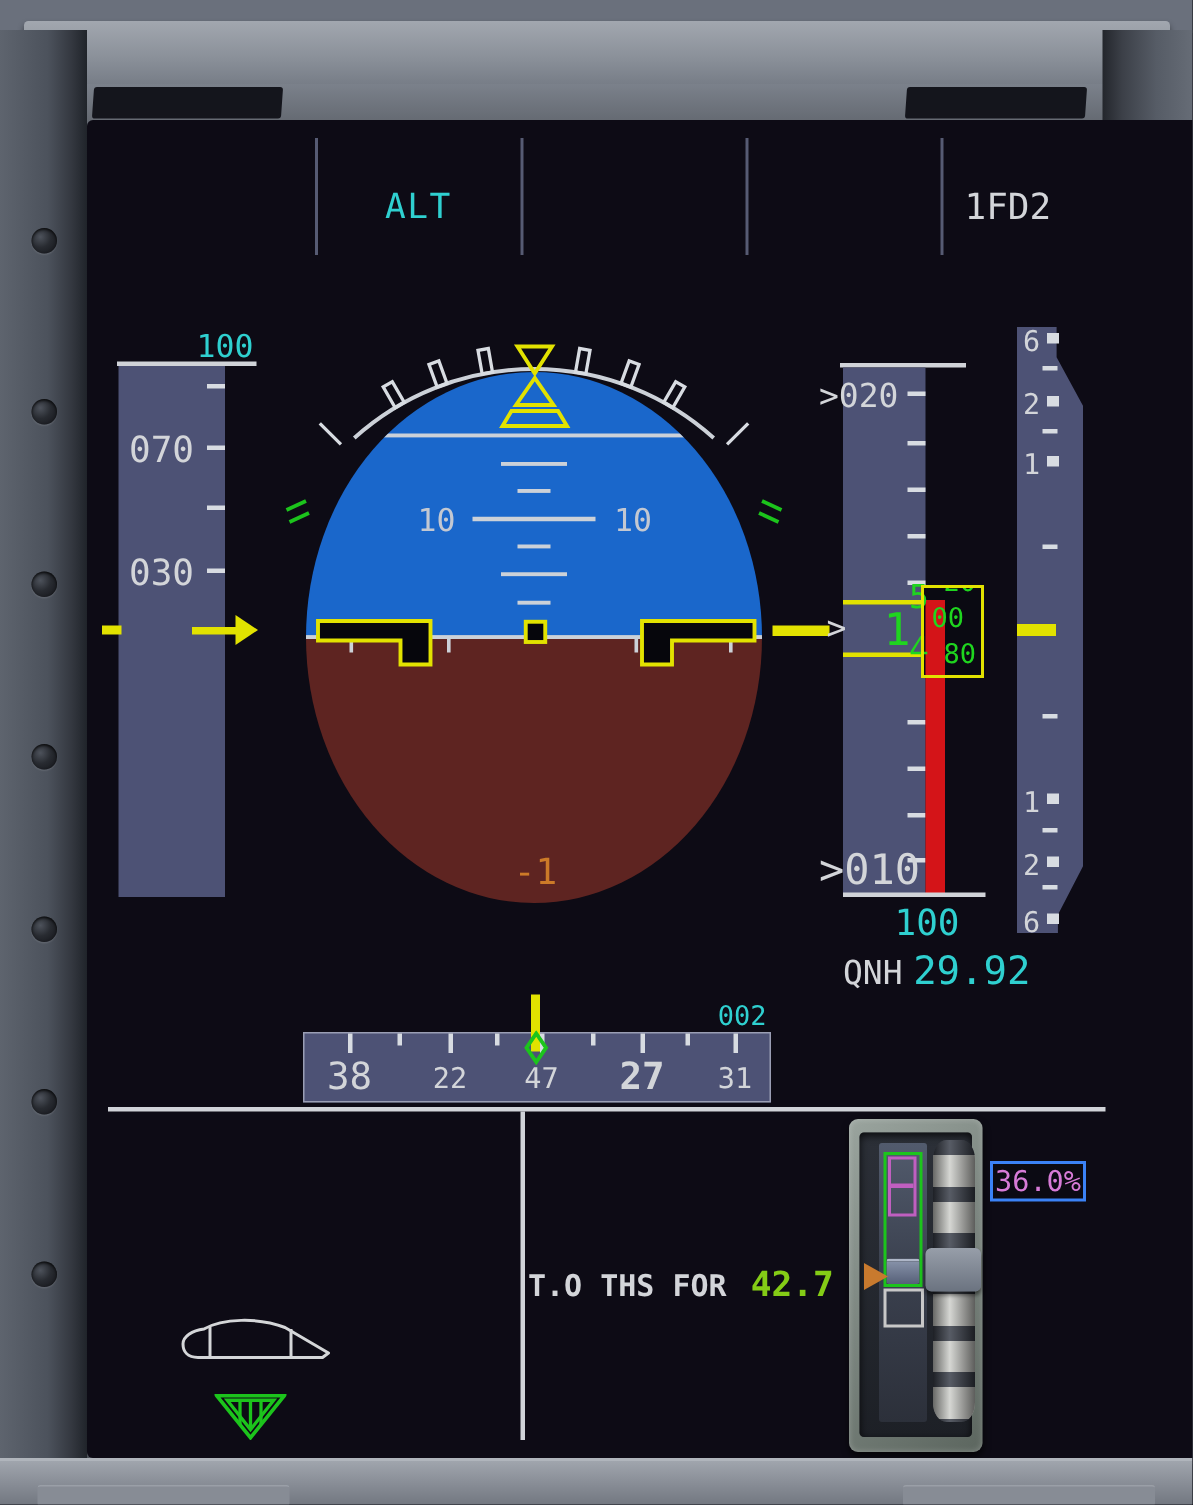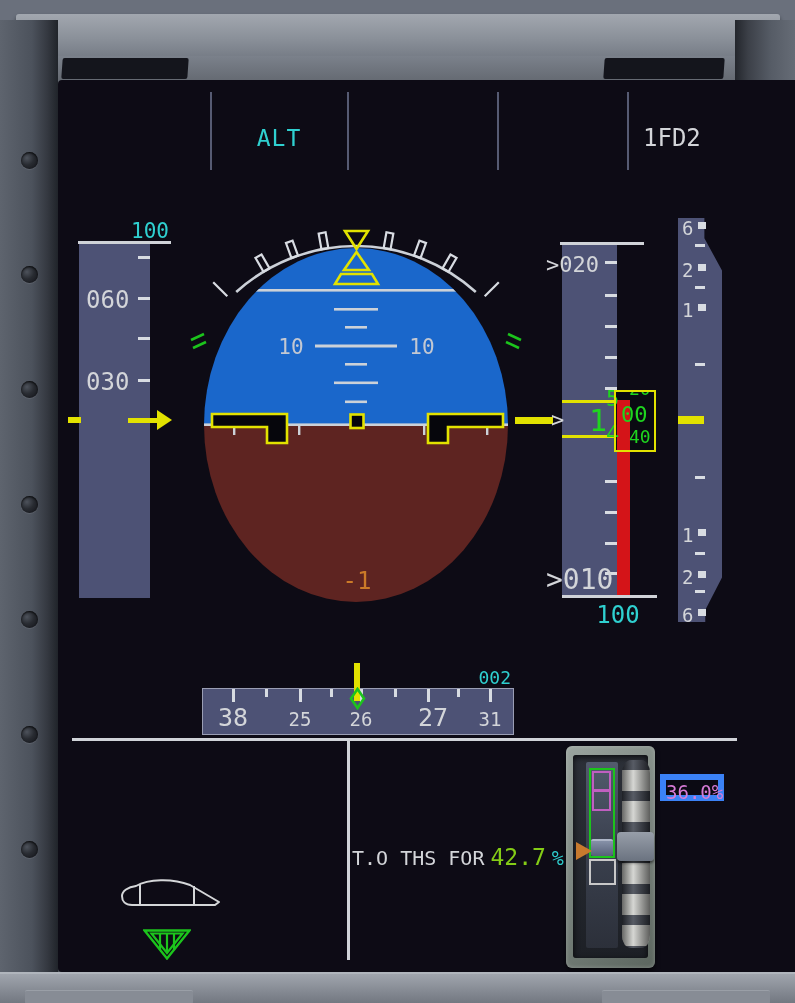--- a/index.html
+++ b/index.html
@@ -94,21 +94,21 @@
     <div class="abs cyan mono" style="left:170px;top:45px;width:102px;text-align:center;font-size:23px;letter-spacing:1px;">ALT</div>
     <div class="abs wht mono" style="left:585px;top:44px;width:90px;font-size:24px;">1FD2</div>
 
     <div class="abs cyan mono" style="left:66px;top:139px;width:52px;text-align:center;font-size:21px;">100</div>
     <div class="abs hline" style="left:20px;top:161px;width:93px;height:3px;"></div>
     <div class="abs tape" style="left:21px;top:164px;width:71px;height:354px;"></div>
     <div class="abs tickw" style="left:80px;top:176px;width:12px;height:3px;"></div>
     <div class="abs tickw" style="left:80px;top:217px;width:12px;height:3px;"></div>
     <div class="abs tickw" style="left:80px;top:257px;width:12px;height:3px;"></div>
     <div class="abs tickw" style="left:80px;top:299px;width:12px;height:3px;"></div>
-    <div class="abs wht mono" style="left:28px;top:206px;font-size:24px;">060</div>
+    <div class="abs wht mono" style="left:28px;top:206px;font-size:24px;">070</div>
     <div class="abs wht mono" style="left:28px;top:288px;font-size:24px;">030</div>
     <div class="abs" style="left:10px;top:337px;width:13px;height:6px;background:#e2e200;"></div>
     <div class="abs" style="left:70px;top:338px;width:30px;height:5px;background:#e2e200;"></div>
     <div class="abs" style="left:99px;top:330px;width:0;height:0;border-top:10px solid transparent;border-bottom:10px solid transparent;border-left:15px solid #e2e200;"></div>
 
     <svg class="abs" style="left:122px;top:145px;" width="355" height="390" viewBox="180 225 355 390">
       <defs>
           <clipPath id="dome">
             <ellipse cx="356" cy="425" rx="152" ry="177"></ellipse>
           </clipPath>
@@ -185,28 +185,32 @@
 
     <div class="abs" style="left:556px;top:310px;width:42px;height:62px;background:#0a0a12;"></div>
     <div class="abs" style="left:559px;top:320px;width:13px;height:197px;background:#d41418;"></div>
     <div class="abs" style="left:504px;top:320px;width:52px;height:3px;background:#e2e200;"></div>
     <div class="abs" style="left:504px;top:355px;width:52px;height:3px;background:#e2e200;"></div>
     <div class="abs grn mono" style="left:531px;top:326px;font-size:30px;line-height:1;">1</div>
     <div class="abs grn mono" style="left:548px;top:308px;font-size:22px;line-height:1;">5</div>
     <div class="abs grn mono" style="left:548px;top:343px;font-size:22px;line-height:1;">4</div>
     <div class="abs" style="left:558px;top:312px;width:38px;height:58px;overflow:hidden;">
       <div class="abs grn mono" style="left:13px;top:-12px;font-size:18px;line-height:1;">20</div>
-      <div class="abs grn mono" style="left:5px;top:12px;font-size:22px;line-height:1;">00</div>
-      <div class="abs grn mono" style="left:13px;top:36px;font-size:18px;line-height:1;">40</div>
+      <div class="abs grn mono" style="left:5px;top:12px;font-size:18px;line-height:1;">00</div>
+      <div class="abs grn mono" style="left:13px;top:36px;font-size:18px;line-height:1;">80</div>
 
     </div>
     <div class="abs" style="left:556px;top:310px;width:42px;height:62px;border:2.5px solid #e2e200;box-sizing:border-box;"></div>
 
     <div class="abs hline" style="left:504px;top:515px;width:95px;height:3px;"></div>
     <div class="abs cyan mono" style="left:528px;top:521px;width:64px;text-align:center;font-size:24px;">100</div>
+    <div class="abs" style="left:504px;top:553px;display:flex;align-items:baseline;gap:7px;">
+      <span class="wht mono" style="font-size:22px;">QNH</span>
+      <span class="cyan mono" style="font-size:26px;">29.92</span>
+    </div>
 
     <div class="abs tape" style="left:620px;top:138px;width:44px;height:404px;
          clip-path:polygon(0 0,60% 0,60% 5%,100% 13%,100% 89%,62% 97%,62% 100%,0 100%);"></div>
     <div class="abs wht mono" style="left:624px;top:137px;font-size:19px;">6</div>
     <div class="abs vsq" style="left:640px;top:142px;"></div>
     <div class="abs wht mono" style="left:624px;top:179px;font-size:19px;">2</div>
     <div class="abs vsq" style="left:640px;top:184px;"></div>
     <div class="abs wht mono" style="left:624px;top:219px;font-size:19px;">1</div>
     <div class="abs vsq" style="left:640px;top:224px;"></div>
     <div class="abs wht mono" style="left:624px;top:444px;font-size:19px;">1</div>
@@ -227,35 +231,35 @@
       <div class="abs hdg-tick" style="left:29px;height:13px;"></div>
       <div class="abs hdg-tick" style="left:96px;height:13px;"></div>
       <div class="abs hdg-tick" style="left:157px;height:13px;"></div>
       <div class="abs hdg-tick" style="left:224px;height:13px;"></div>
       <div class="abs hdg-tick" style="left:286px;height:13px;"></div>
       <div class="abs hdg-tick" style="left:62px;height:8px;"></div>
       <div class="abs hdg-tick" style="left:127px;height:8px;"></div>
       <div class="abs hdg-tick" style="left:191px;height:8px;"></div>
       <div class="abs hdg-tick" style="left:254px;height:8px;"></div>
       <div class="abs wht mono" style="left:10px;top:14px;width:40px;text-align:center;font-size:25px;">38</div>
-      <div class="abs wht mono" style="left:82px;top:19px;width:30px;text-align:center;font-size:19px;">25</div>
-      <div class="abs wht mono" style="left:143px;top:19px;width:30px;text-align:center;font-size:19px;">26</div>
-      <div class="abs wht mono" style="left:205px;top:14px;width:40px;text-align:right;font-size:25px;">27</div>
+      <div class="abs wht mono" style="left:82px;top:19px;width:30px;text-align:center;font-size:19px;">22</div>
+      <div class="abs wht mono" style="left:143px;top:19px;width:30px;text-align:center;font-size:19px;">47</div>
+      <div class="abs wht mono" style="left:205px;top:14px;width:40px;text-align:center;font-size:25px;font-weight:bold;">27</div>
       <div class="abs wht mono" style="left:272px;top:19px;width:30px;text-align:center;font-size:19px;">31</div>
     </div>
     <div class="abs" style="left:296px;top:583px;width:6px;height:38px;background:#e2e200;"></div>
     <svg class="abs" style="left:290px;top:607px;" width="19" height="23" viewBox="0 0 19 23">
       <polygon points="9.5,2 16,11.5 9.5,21 3,11.5" fill="none" stroke="#1cc41c" stroke-width="2.6"></polygon>
     </svg>
     <div class="abs cyan mono" style="left:413px;top:587px;width:40px;text-align:right;font-size:18px;">002</div>
 
     <div class="abs hline" style="left:14px;top:658px;width:665px;height:3px;"></div>
     <div class="abs hline" style="left:289px;top:661px;width:3px;height:219px;"></div>
 
-    <div class="abs" style="left:294px;top:764px;display:flex;align-items:baseline;gap:6px;">
+    <div class="abs" style="left:294px;top:764px;display:flex;align-items:baseline;gap:16px;font-weight:bold;">
       <span class="wht mono" style="font-size:20px;">T.O THS FOR</span>
       <span class="amb mono" style="font-size:23px;">42.7</span>
       <span class="cyan mono" style="font-size:20px;">%</span>
     </div>
 
     <svg class="abs" style="left:62px;top:795px;" width="102" height="34" viewBox="0 0 102 34">
       <path d="M 16 11 C 28 4, 52 3, 70 10 L 99 27 L 95 30 L 12 30 C 5 30, 2 26, 2 21 C 2 16, 8 12, 16 11 Z" fill="none" stroke="#d4d6d8" stroke-width="2" stroke-linejoin="round"></path>
       <line x1="20" y1="9.5" x2="20" y2="30" stroke="#d4d6d8" stroke-width="2"></line>
       <line x1="74" y1="11" x2="74" y2="29" stroke="#d4d6d8" stroke-width="2"></line>
     </svg>
@@ -278,17 +282,17 @@
       <div class="abs" style="left:25px;top:93px;width:22px;height:15px;background:linear-gradient(180deg,#8691a8,#566078);border-top:2px solid #aeb6c8;border-radius:2px;"></div>
       <div class="abs" style="left:23px;top:113px;width:27px;height:26px;border:2.5px solid #c8c8c8;box-sizing:border-box;"></div>
       <div id="trim-wheel" class="abs">
         <div class="abs wheel-shade"></div>
       </div>
       <div class="abs" style="left:51px;top:86px;width:37px;height:29px;border-radius:4px;
            background:linear-gradient(180deg,#979ea9,#6b7380);box-shadow:0 2px 3px rgba(0,0,0,.55);"></div>
       <div class="abs" style="left:10px;top:96px;width:0;height:0;border-top:9px solid transparent;border-bottom:9px solid transparent;border-left:16px solid #c87a2e;"></div>
     </div>
 
-    <div class="abs mag mono" style="left:602px;top:694px;width:64px;height:27px;border:6px solid #3b82f6;box-sizing:border-box;
+    <div class="abs mag mono" style="left:602px;top:694px;width:64px;height:27px;border:2px solid #3b82f6;box-sizing:border-box;
          text-align:center;font-size:19px;line-height:24px;background:rgba(10,10,18,.6);">36.0%</div>
 
   </div>
 </div>
 
 </body></html>

